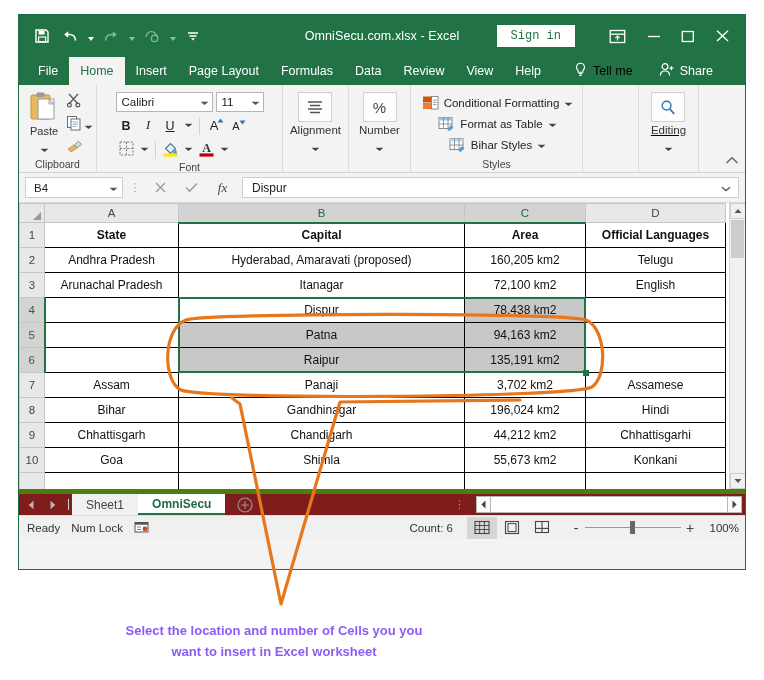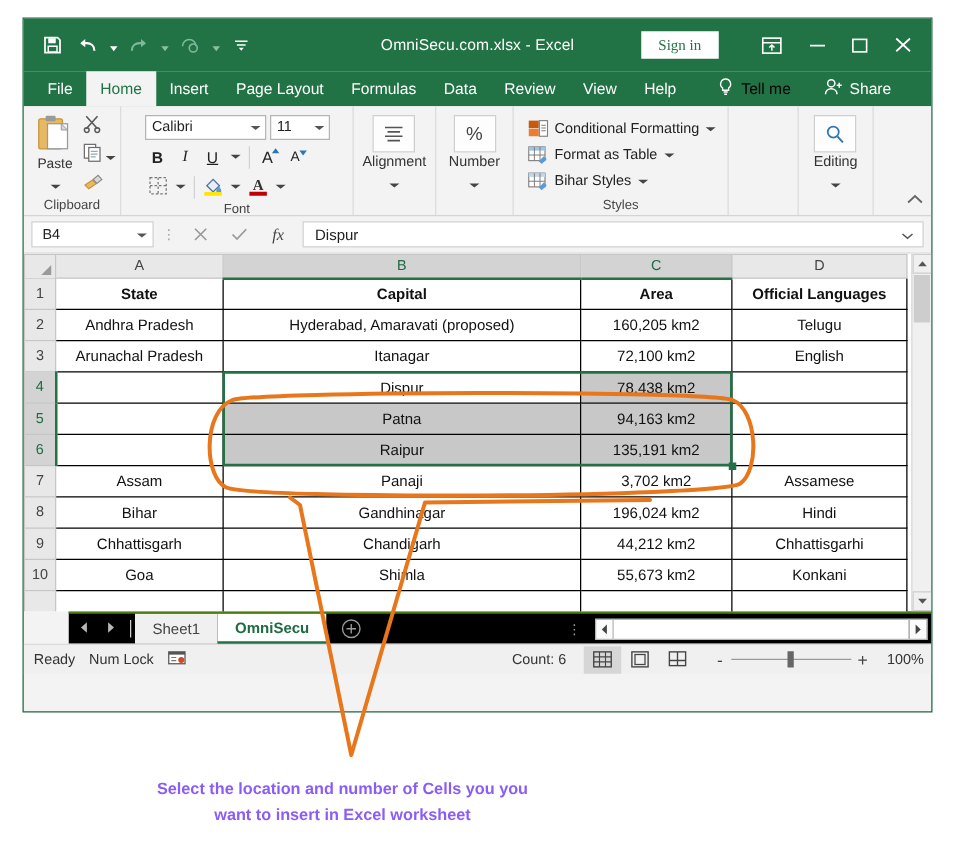--- a/index.html
+++ b/index.html
@@ -65,21 +65,21 @@
     z-index: 2;
   }
   .signin-btn {
     background: #ffffff;
     color: #217346;
     font-size: 12px;
     padding: 4px 14px;
     margin-right: 22px;
     line-height: 14px;
     border: none;
-    font-family: Liberation Serif, serif;
+    font-family: Liberation Mono, monospace;
   }
   .tb-icon {
     width: 34px; height: 30px;
     display: flex; align-items: center; justify-content: center;
     color: #ffffff;
   }
   .tb-icon.wide { width: 40px; }
 
   
   .ribbon-tabs {
@@ -190,21 +190,21 @@
   .g-styles { width: 172px; }
   .style-item {
     display: flex; align-items: center; gap: 5px;
     height: 21px;
     font-size: 11.5px; color: #222;
   }
   .style-icon { width: 17px; height: 16px; }
 
   
   .g-cells { width: 56px; }
-  .g-editing { width: 60px; }
+  .g-editing { width: 60px; text-decoration: underline; }
 
   .ribbon-collapse {
     position: absolute; right: 6px; bottom: 3px;
     color: #666;
   }
 
   
   .formula-bar {
     height: 30px;
     background: #f3f3f3;
@@ -316,24 +316,23 @@
   .vs-arrow.bottom { position: absolute; bottom: 0; }
   .vs-thumb {
     position: absolute; top: 17px; left: 1px;
     width: 13px; height: 38px;
     background: #cdcdcd;
   }
 
   
   .tabbar {
     height: 26px;
-    background: #000000;
+    background: #7f1d1d;
     display: flex; align-items: stretch;
-    border-top: 2px solid #4d7c0f;
-    margin-left: 36px;
+    border-top: 5px solid #4d7c0f;
   }
   .tabnav { display: flex; align-items: center; padding: 0 8px; gap: 14px; color: #b8b8b8; }
   .tab-sep { width: 1px; background: #cfcfcf; margin: 5px 3px; }
   .sheet-tab {
     display: flex; align-items: center;
     padding: 0 14px;
     font-size: 12px; color: #444;
     background: #f0f0f0;
   }
   .sheet-tab.active {
@@ -691,21 +690,21 @@
             <svg width="9" height="5" viewBox="0 0 9 5">
                 <path d="M0.5 0.8l4 3.2 4-3.2z" fill="#444"></path>
               </svg>
           </span>
         </div>
       </div>
       <div class="rgroup-label"></div>
     </div>
 
     <div class="rgroup g-styles">
-      <div class="rgroup-body" style="flex-direction:column;align-items:flex-start;padding-top:4px;padding-left:7px;">
+      <div class="rgroup-body" style="flex-direction:column;align-items:center;padding-top:4px;padding-left:7px;">
         <div class="style-item">
           <span class="style-icon">
             <svg width="17" height="16" viewBox="0 0 17 16">
                 <rect x="1" y="1.5" width="8" height="6" fill="#c55a11"></rect>
                 <rect x="1" y="8" width="8" height="6" fill="#ed7d31"></rect>
                 <rect x="9.5" y="1.5" width="6.5" height="12.5" fill="#fff" stroke="#7f7f7f" stroke-width=".9"></rect>
                 <path d="M11 5.2h3.6M11 7.4h3.6M11 9.6h3.6" stroke="#7f7f7f" stroke-width=".8"></path>
               </svg>
           </span>
           <span>Conditional Formatting</span>

